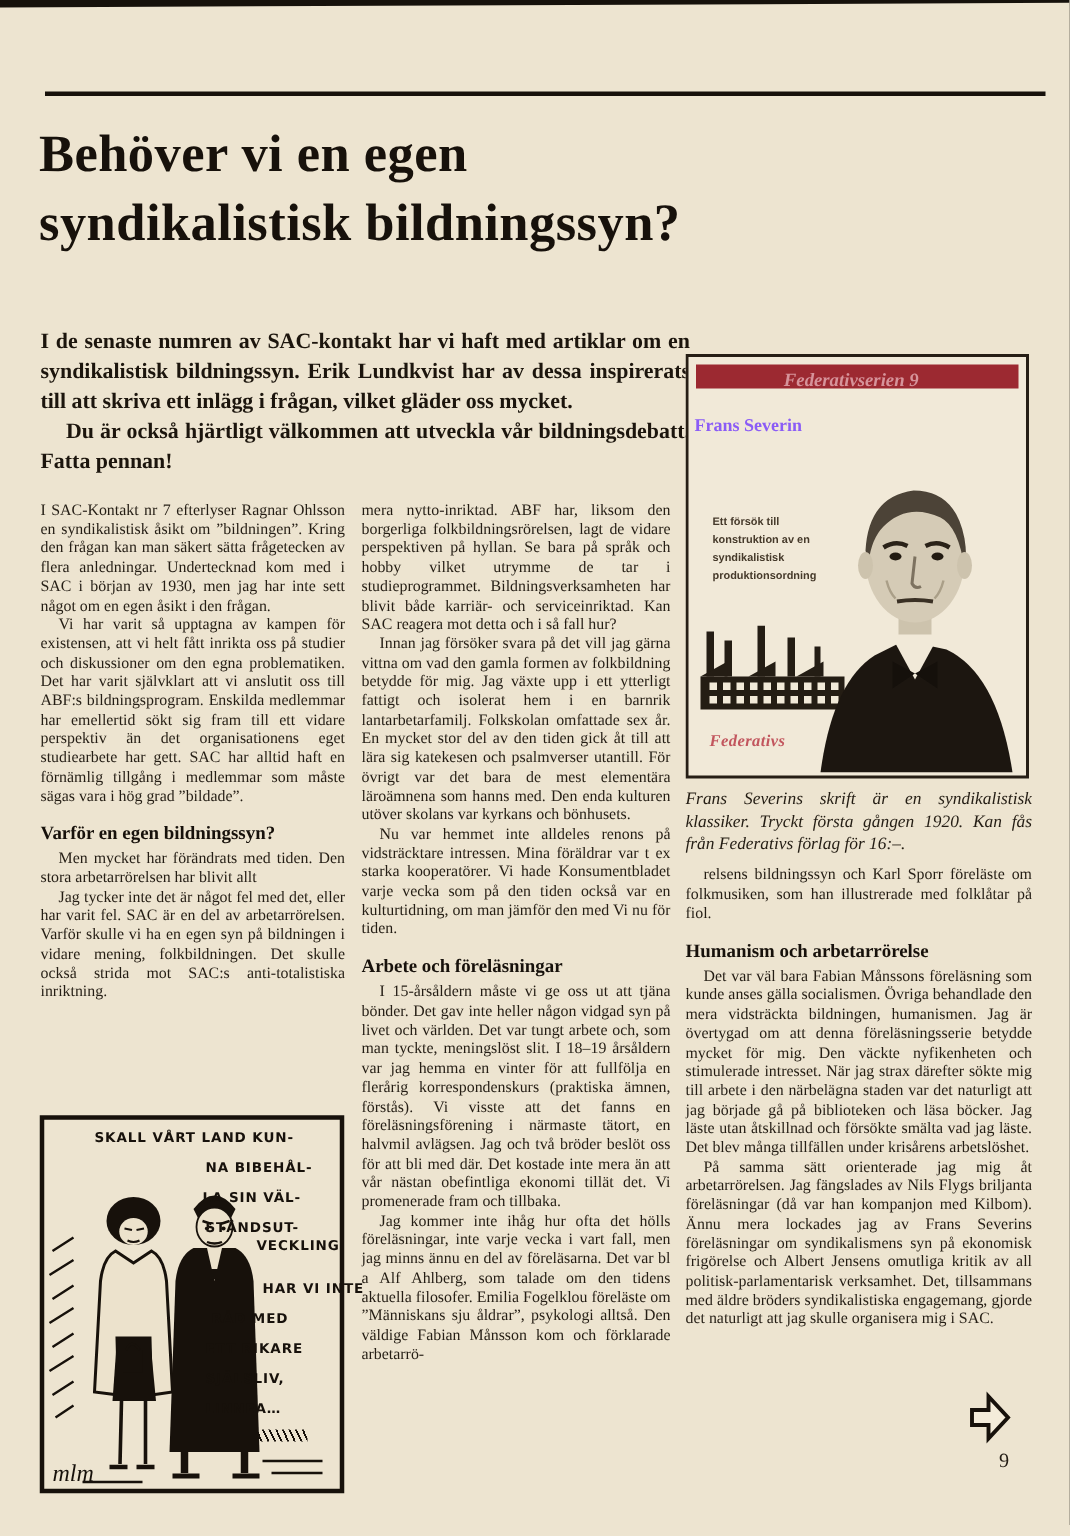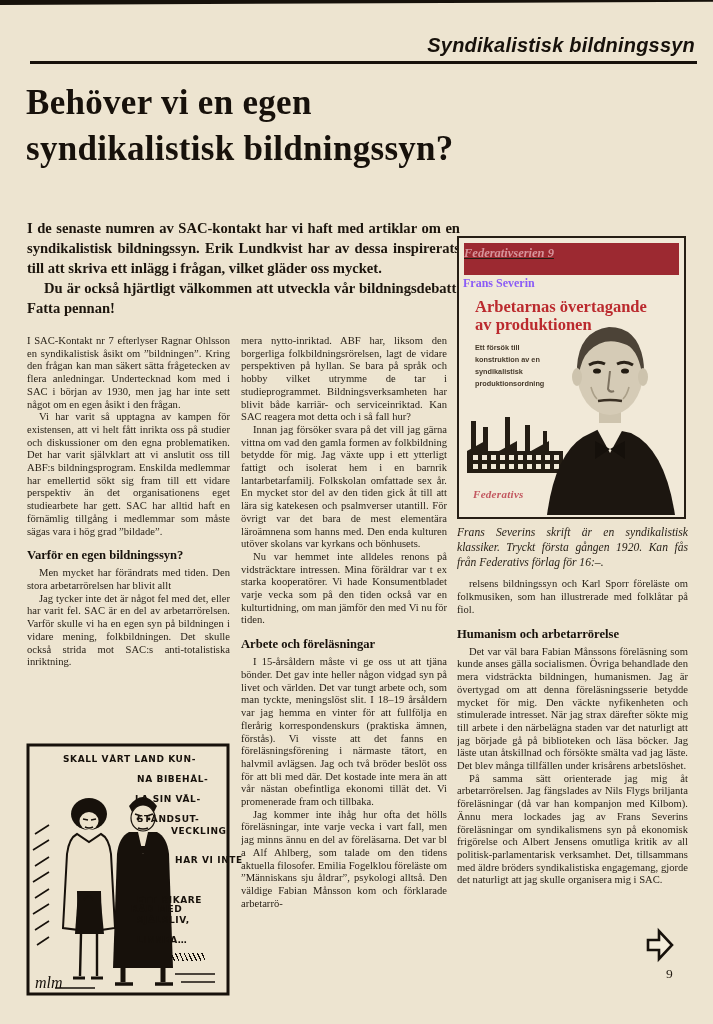--- a/index.html
+++ b/index.html
@@ -37,22 +37,22 @@
   .col p { margin:0; }
   .col p.ind { text-indent:12px; }
   .col h3 { font-size:12.6px; margin:10px 0 4px 0; color:#17110b; }
   .col1 { top:335px; left:27px;  width:203px; height:405px; overflow:hidden; }
   .col2 { top:335px; left:241px; width:206px; height:686px; overflow:hidden; }
   .col3 { top:236px; left:457px; width:231px; height:786px; overflow:hidden; }
 
   
   .cover { position:relative; width:229px; height:283px; background:#f1e9d8;
     border:2px solid #261e15; box-sizing:border-box; }
-  .cover-band { position:absolute; top:5px; left:5px; right:5px; height:32px; background:#9c2931;
-    text-align:left;text-decoration:underline; }
+  .cover-band { position:absolute; top:5px; left:5px; right:5px; height:16px; background:#9c2931;
+    text-align:center; }
   .cover-band span { font-style:italic; font-weight:bold; font-size:12.5px; color:#d6939a;
     line-height:20px; padding-right:8px; }
   .cover-author { position:absolute; top:38px; left:4px; font-weight:bold; font-size:12px; color:#8b5cf6; }
   .cover-title { position:absolute; top:60px; left:16px; font-weight:bold; font-size:16.5px;
     line-height:1.12; color:#bb2a2e; }
   .cover-sub { position:absolute; top:104px; left:16px; width:88px;
     font-family:"Liberation Sans", sans-serif; font-weight:bold; font-size:7.3px;
     line-height:1.65; color:#463a2b; }
   .cover-portrait { position:absolute; right:3px; bottom:2px; }
   .cover-factory { position:absolute; left:6px; bottom:42px; }
@@ -65,38 +65,37 @@
   .cartoon { position:absolute; top:742px; left:25px; width:206px; height:256px; }
   .cartoon svg { position:absolute; top:0; left:0; }
   .cartoon-line { position:absolute; font-family:"DejaVu Sans", sans-serif; font-size:9px;
     font-weight:bold; color:#17110b; letter-spacing:0.6px; white-space:nowrap; }
   .ct0 { top:12px; left:38px; }
   .ct1 { top:32px; left:112px; }
   .ct2 { top:52px; left:110px; }
   .ct3 { top:72px; left:112px; }
   .ct4 { top:84px; left:112px;margin-left:34px; }
   .ct5 { top:113px; left:114px;margin-left:36px; }
-  .ct6 { top:133px; left:106px;margin-top:29px; }
+  .ct6 { top:133px; left:116px; }
   .ct7 { top:153px; left:112px; }
   .ct8 { top:173px; left:112px; }
   .ct9 { top:193px; left:112px; }
   .squiggle { position:absolute; top:211px; left:118px; width:62px; height:8px;
     background:repeating-linear-gradient(65deg, #17110b 0 1.2px, transparent 1.2px 4px); }
   .cartoon-sig { position:absolute; bottom:6px; left:10px; font-style:italic; font-size:16px; color:#17110b; }
 
   .page-number { position:absolute; top:966px; left:666px; font-size:13.5px; color:#241d14; }
   .next-arrow { position:absolute; top:927px; left:645px; }
 </style>
 </head>
 <body>
 
 <div class="page">
   <div class="scan-bar"></div>
 
-  <div class="header-title">Syndikalistisk bildningssyn</div>
   <div class="header-rule"></div>
 
   <div class="article-title">
     <span>Behöver vi en egen</span><br>
     <span>syndikalistisk bildningssyn?</span>
   </div>
 
   <div class="intro">
     <p>I de senaste numren av SAC-kontakt har vi haft med artiklar om en syndikalistisk bildningssyn. Erik Lundkvist har av dessa inspirerats till att skriva ett inlägg i frågan, vilket gläder oss mycket.</p>
     <p>Du är också hjärtligt välkommen att utveckla vår bildningsdebatt. Fatta pennan!</p>
@@ -118,24 +117,20 @@
     <p class="ind">I 15-årsåldern måste vi ge oss ut att tjäna bönder. Det gav inte heller någon vidgad syn på livet och världen. Det var tungt arbete och, som man tyckte, meningslöst slit. I 18–19 årsåldern var jag hemma en vinter för att fullfölja en flerårig korrespondenskurs (praktiska ämnen, förstås). Vi visste att det fanns en föreläsningsförening i närmaste tätort, en halvmil avlägsen. Jag och två bröder beslöt oss för att bli med där. Det kostade inte mera än att vår nästan obefintliga ekonomi tillät det. Vi promenerade fram och tillbaka.</p>
     <p class="ind">Jag kommer inte ihåg hur ofta det hölls föreläsningar, inte varje vecka i vart fall, men jag minns ännu en del av föreläsarna. Det var bl a Alf Ahlberg, som talade om den tidens aktuella filosofer. Emilia Fogelklou föreläste om ”Människans sju åldrar”, psykologi alltså. Den väldige Fabian Månsson kom och förklarade arbetarrö-</p>
   </div>
 
   <div class="col col3">
     <div class="cover">
       <div class="cover-band">
         <span>Federativserien 9</span>
       </div>
       <div class="cover-author">Frans Severin</div>
-      <div class="cover-title">
-        <span>Arbetarnas övertagande</span><br>
-        <span>av produktionen</span>
-      </div>
       <div class="cover-sub">
         <span>Ett försök till</span><br>
         <span>konstruktion av en</span><br>
         <span>syndikalistisk</span><br>
         <span>produktionsordning</span>
       </div>
 
       <svg class="cover-factory" width="100" height="58" viewBox="0 0 100 58">
         <g fill="#241d14">
           <rect x="6" y="4" width="5" height="30"></rect>

